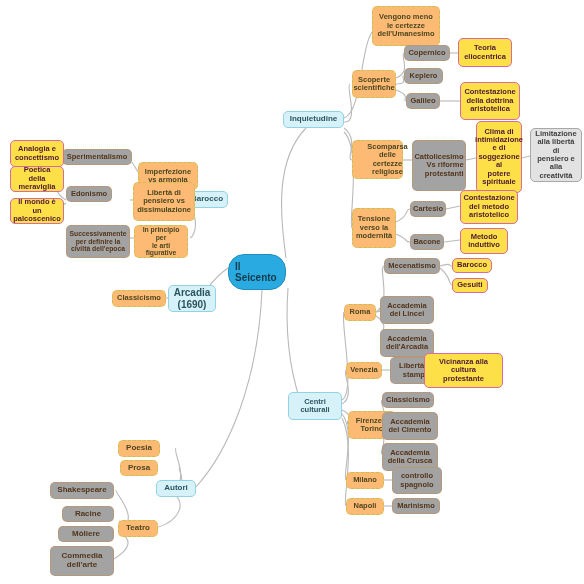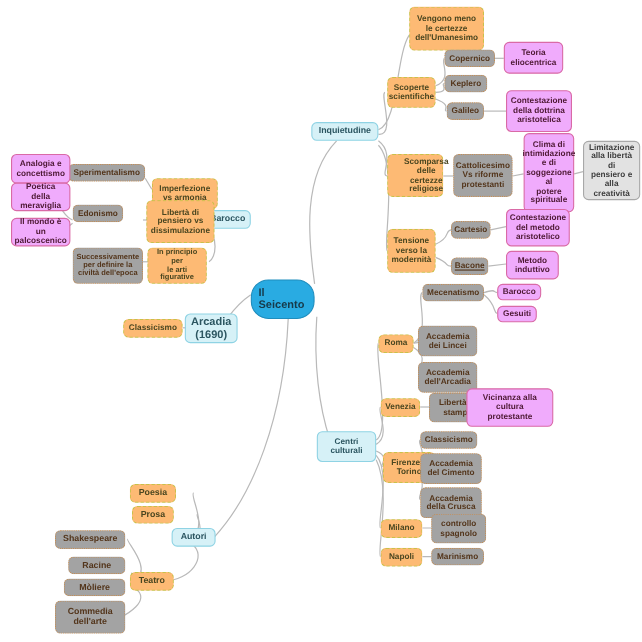--- a/index.html
+++ b/index.html
@@ -18,21 +18,21 @@
     line-height:1.12;
     color:#3a3530;
     padding:2px 4px;
     white-space:pre-line;
   }
   
   .c-root{background:#29abe2;border:1px solid #1f8dbd;color:#173a4a;border-radius:16px;}
   .c-blue{background:#d6f1f7;border:1px solid #8fd3e4;color:#2b5560;}
   .c-yellow{background:#fdba74;border:1px dashed #c9c14a;color:#4a4620;}
   .c-orange{background:#a3a3a3;border:1px dotted #c78d52;color:#53351b;}
-  .c-pink{background:#f0abfc;border:1px solid #d96aa6;color:#4d1833;}
+  .c-pink{background:#fde047;border:1px solid #d96aa6;color:#4d1833;}
   .c-grey{background:#e2e2e2;border:1px solid #a8a8a8;color:#3d3d3d;}
 </style>
 </head>
 <body>
 
 <div id="canvas">
 
   <svg id="edges" viewBox="0 0 584 584">
     <g fill="none" stroke="#b9b9b9" stroke-width="1.1">
 
@@ -130,42 +130,42 @@
   <div class="node c-orange" style="left:404px;top:68px;width:39px;height:16px;font-size:7.5px;">Keplero</div>
 
   <div class="node c-orange" style="left:406px;top:93px;width:34px;height:16px;font-size:7.5px;">Galileo</div>
   <div class="node c-pink" style="left:460px;top:82px;width:60px;height:38px;font-size:7.5px;">Contestazione
 della dottrina
 aristotelica</div>
 
   <div class="node c-yellow" style="left:352px;top:140px;width:51px;height:39px;font-size:7.5px;padding-left:24px;">Scomparsa
 delle certezze
 religiose</div>
-  <div class="node c-orange" style="left:412px;top:140px;width:54px;height:39px;font-size:7.5px;">Cattolicesimo
+  <div class="node c-orange" style="left:412px;top:140px;width:54px;height:51px;font-size:7.5px;text-align:right;">Cattolicesimo
 Vs riforme
 protestanti</div>
   <div class="node c-grey" style="left:530px;top:128px;width:52px;height:54px;font-size:7.5px;">Limitazione
 alla libertà di
 pensiero e
 alla creatività</div>
   <div class="node c-pink" style="left:476px;top:121px;width:46px;height:72px;font-size:7.5px;">Clima di
 intimidazione
 e di
 soggezione al
 potere
 spirituale</div>
 
   <div class="node c-yellow" style="left:352px;top:208px;width:44px;height:40px;font-size:7.5px;">Tensione
 verso la
 modernità</div>
   <div class="node c-orange" style="left:410px;top:201px;width:36px;height:16px;font-size:7.5px;">Cartesio</div>
   <div class="node c-pink" style="left:460px;top:190px;width:58px;height:34px;font-size:7.5px;">Contestazione
 del metodo
 aristotelico</div>
-  <div class="node c-orange" style="left:410px;top:234px;width:34px;height:16px;font-size:7.5px;text-decoration:underline;">Bacone</div>
+  <div class="node c-orange" style="left:410px;top:234px;width:34px;height:16px;font-size:7.5px;">Bacone</div>
   <div class="node c-pink" style="left:460px;top:228px;width:48px;height:26px;font-size:7.5px;">Metodo
 induttivo</div>
 
   <div class="node c-blue" style="left:186px;top:191px;width:42px;height:17px;font-size:8px;">Barocco</div>
 
   <div class="node c-yellow" style="left:138px;top:162px;width:60px;height:28px;font-size:7.5px;">Imperfezione
 vs armonia</div>
   <div class="node c-orange" style="left:62px;top:149px;width:70px;height:16px;font-size:7.5px;">Sperimentalismo</div>
   <div class="node c-pink" style="left:10px;top:140px;width:54px;height:27px;font-size:7.5px;">Analogia e
 concettismo</div>

